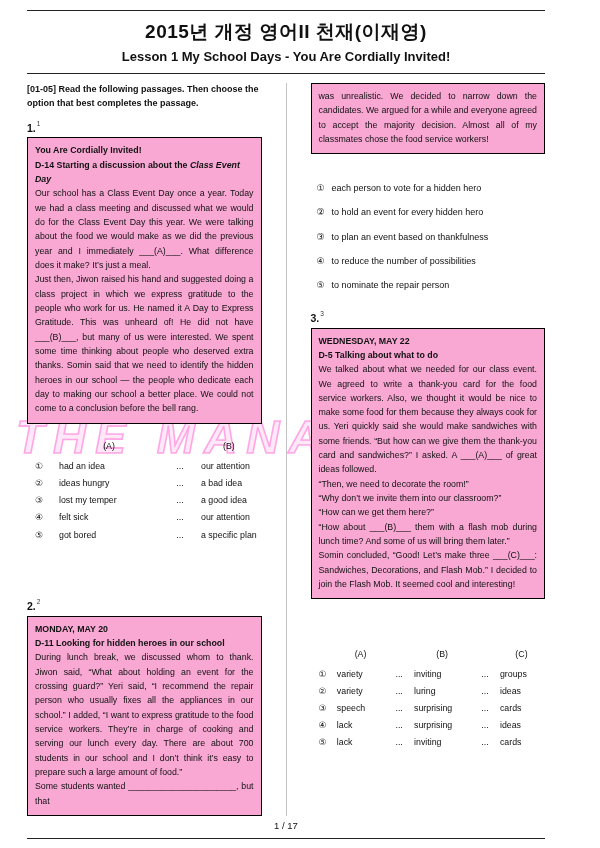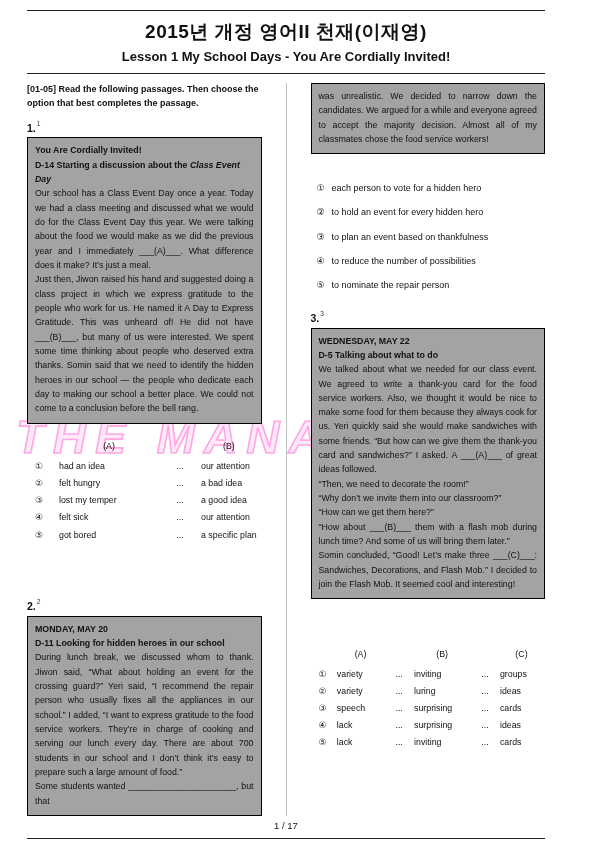--- a/index.html
+++ b/index.html
@@ -19,21 +19,21 @@
   }
   .body{display:flex;gap:24px;margin-top:9px;position:relative;z-index:1;}
   .col{flex:1 1 0;min-width:0;}
   .divider{width:1px;background:#c2c2c2;}
   .instruction{font-weight:700;font-size:9px;line-height:1.55;margin:0 0 10px;}
   .qnum{font-weight:700;font-size:10.5px;margin:0 0 4px;}
   .qnum sup{font-size:6.5px;font-weight:400;position:relative;top:-1px;left:1px;color:#333;}
   .qnum.q2{margin-top:56px;}
   .qnum.q3{margin-top:20px;}
   .pbox{
-    border:1px solid #000;background:#a3a3a3;padding:5px 7px 7px;
+    border:1px solid #000;background:#f9a8d4;padding:5px 7px 7px;
     font-size:8.8px;line-height:1.63;
   }
   .pbox p{margin:0;}
   .pbox .just{text-align:justify;}
   .bold{font-weight:700;}
   .ital{font-style:italic;}
   .anstable{border-collapse:collapse;font-size:8.8px;margin:14px 0 0 6px;}
   .anstable td{padding:3.6px 2px;vertical-align:top;}
   .anstable td.hdr{text-align:center;padding-bottom:6px;}
   .anstable td.dots{text-align:center;}
@@ -88,21 +88,21 @@
           <td class="hdr">(B)</td>
         </tr>
         <tr>
           <td>①</td>
           <td>had an idea</td>
           <td class="dots">...</td>
           <td>our attention</td>
         </tr>
         <tr>
           <td>②</td>
-          <td>felt hungry</td>
+          <td>ideas hungry</td>
           <td class="dots">...</td>
           <td>a bad idea</td>
         </tr>
         <tr>
           <td>③</td>
           <td>lost my temper</td>
           <td class="dots">...</td>
           <td>a good idea</td>
         </tr>
         <tr>

